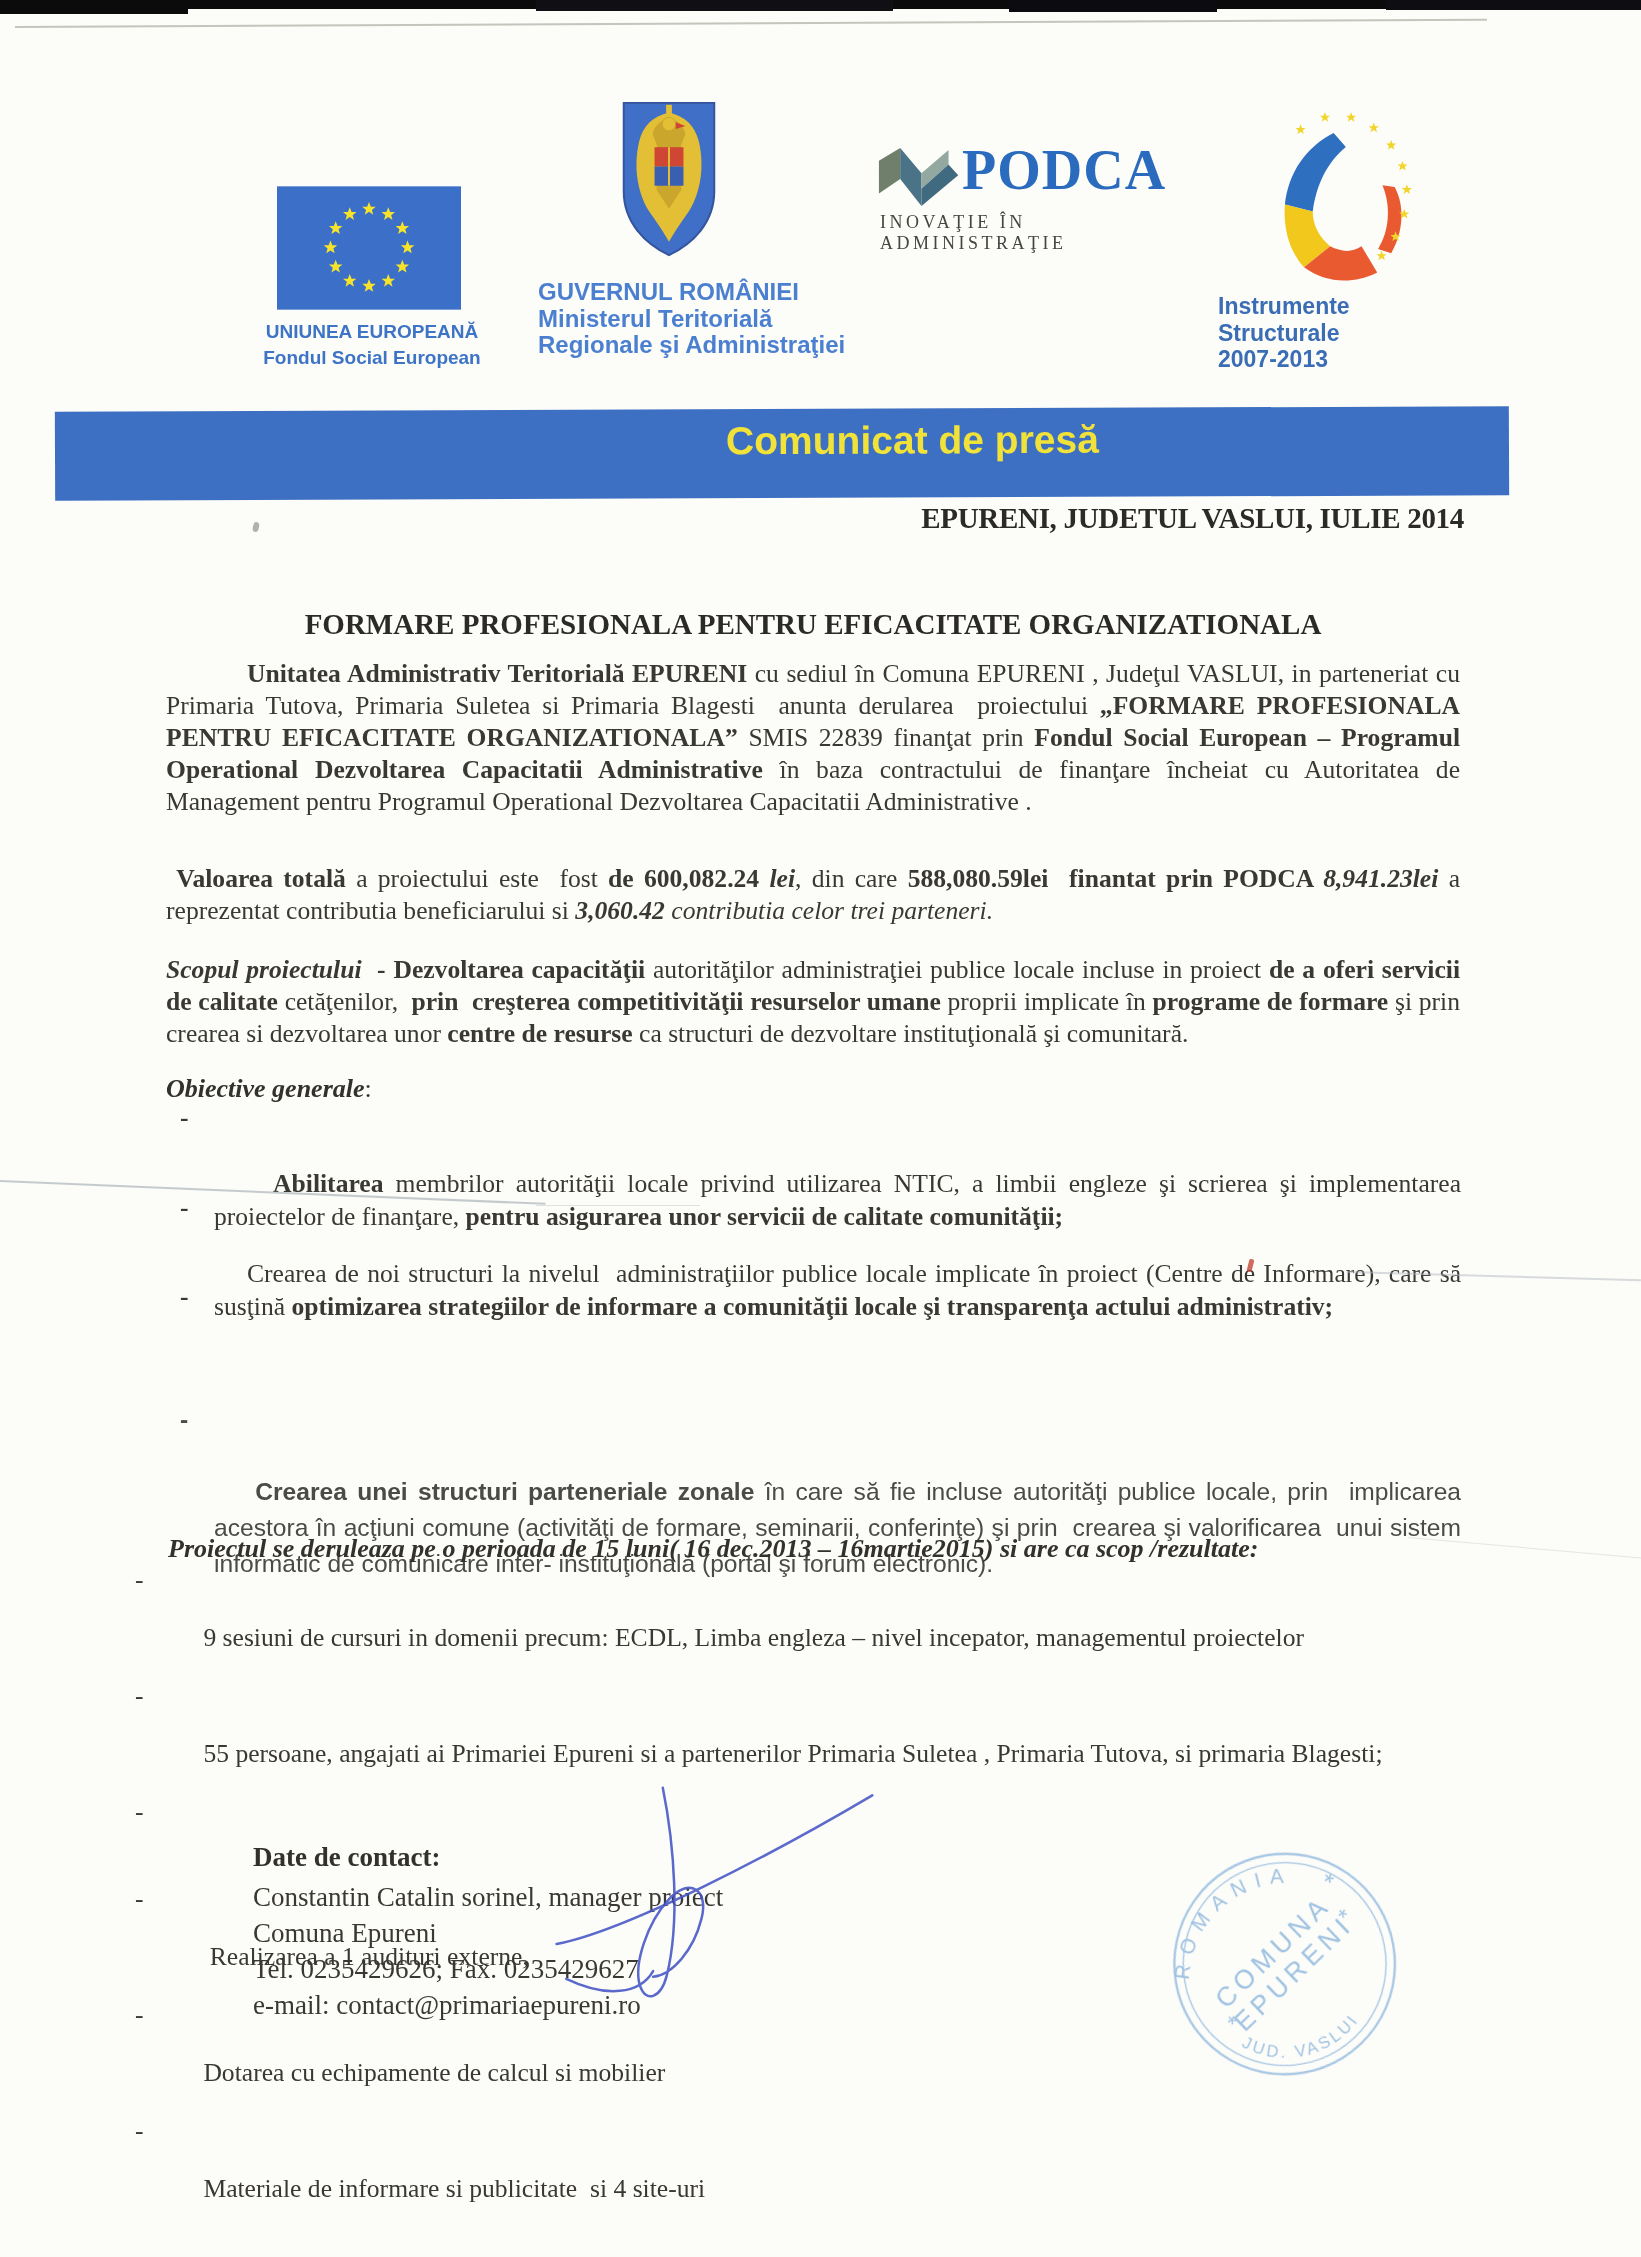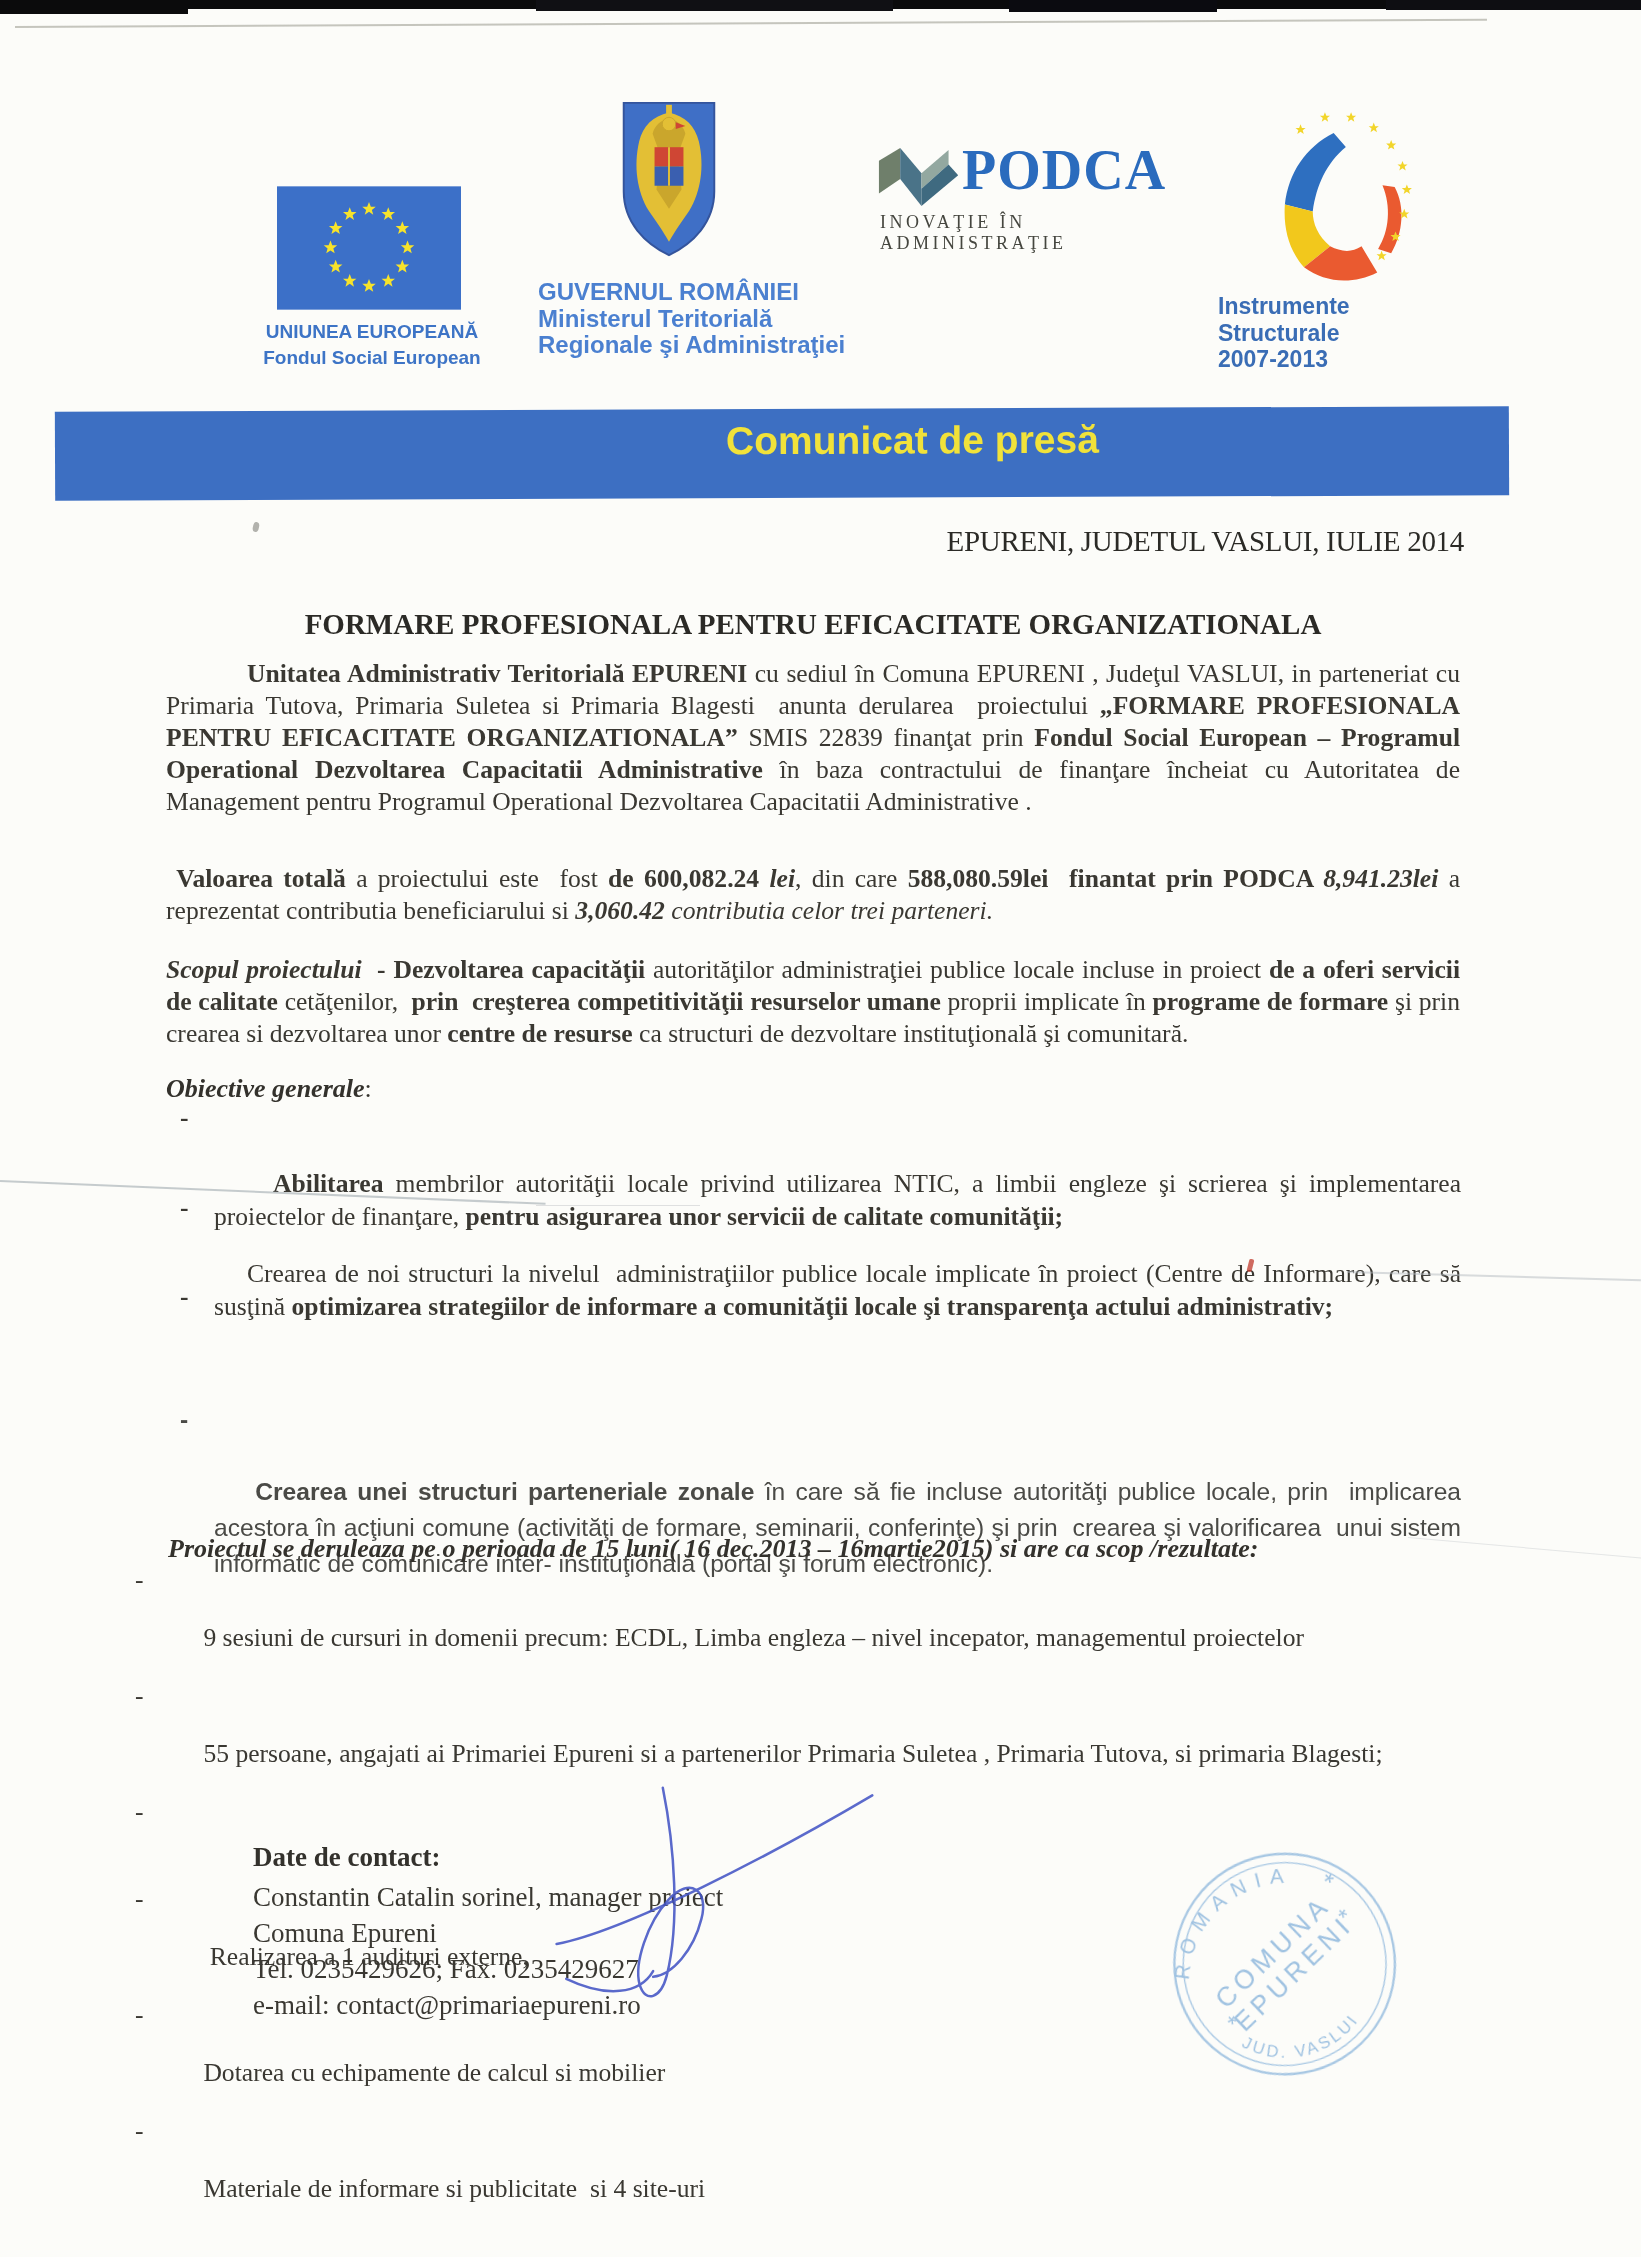--- a/index.html
+++ b/index.html
@@ -39,22 +39,22 @@
   .is-caption{left:1218px;top:293px;width:212px;text-align:left;
     font-family:"Liberation Sans",sans-serif;font-weight:700;font-size:23px;line-height:26.6px;color:#3a6db5;}
 
   
   .banner{left:55px;top:409px;width:1454px;height:89px;background:#3d6fc2;
     transform:rotate(-0.22deg);}
   .banner-title{position:absolute;left:0;top:9.7px;width:100%;text-align:center;
     padding-left:261px;box-sizing:border-box;
     font-family:"Liberation Sans",sans-serif;font-weight:700;font-size:39px;color:#f1e23a;}
 
-  .dateline{left:166px;top:525px;width:1298px;text-align:right;
-    font-weight:400;font-size:29px;letter-spacing:-0.3px;color:#2b2a26;}
+  .dateline{left:166px;top:502px;width:1298px;text-align:right;
+    font-weight:700;font-size:29px;letter-spacing:-0.3px;color:#2b2a26;}
   .doc-title{left:166px;top:608px;width:1294px;text-align:center;
     font-weight:700;font-size:29px;color:#2b2a26;}
 
   
   .para{left:166px;width:1294px;font-size:25.6px;line-height:32px;
     text-align:justify;white-space:pre-wrap;color:#3a3832;}
   .p1{top:638px;text-indent:81px;margin-top:20px;}
   .p2{top:863px;}
   .p3{top:954px;}
   .obj-heading{left:166px;top:1074px;font-size:26px;color:#33312c;}

